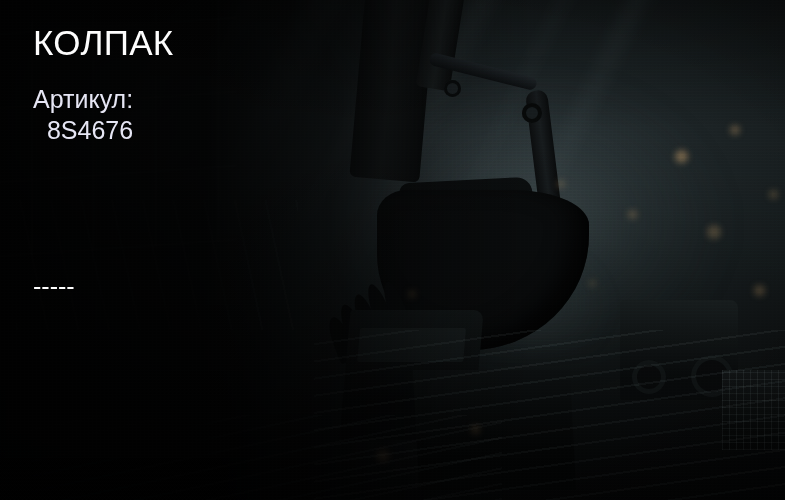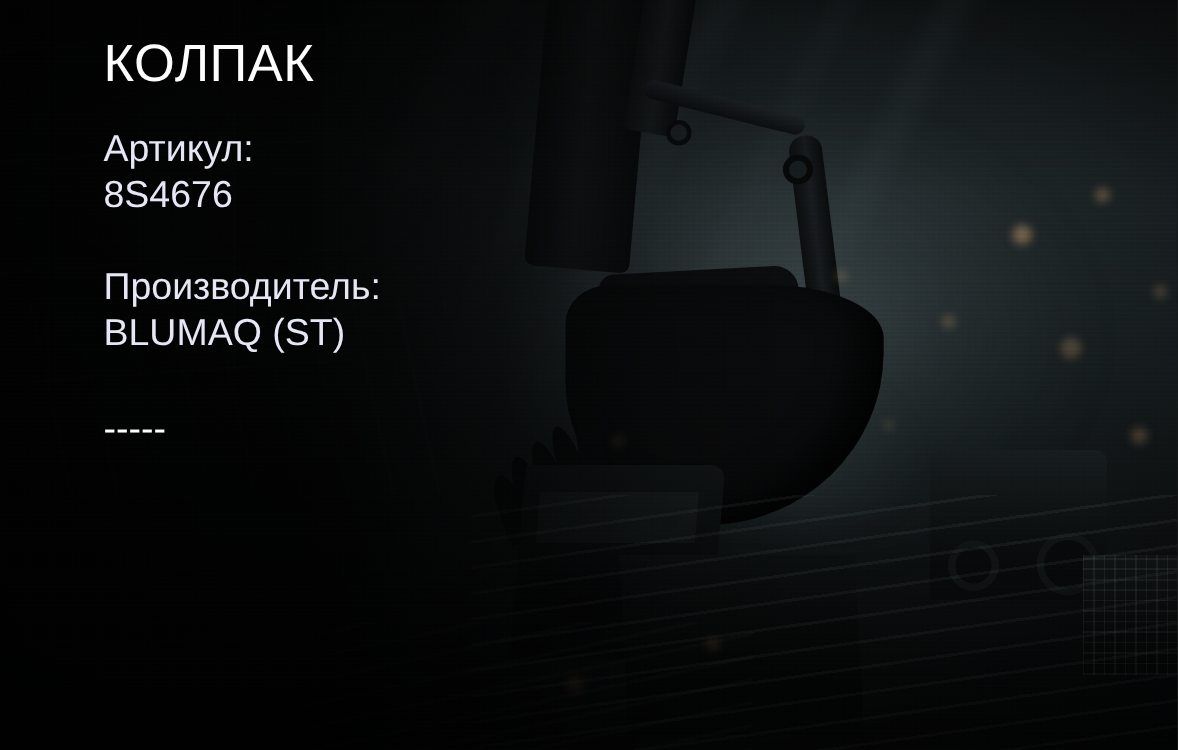--- a/index.html
+++ b/index.html
@@ -199,21 +199,20 @@
     mix-blend-mode:overlay;
   }
 
   
   .content{
     position:absolute;
     left:33px;
     top:0;
     width:430px;
     height:100%;
-    margin-left:36px;
   }
 
   .title{
     position:absolute;top:22px;left:0;
     font-size:35px;
     line-height:42px;
     font-weight:400;
     color:#fdfdfd;
     letter-spacing:.3px;
     white-space:nowrap;
@@ -221,20 +220,21 @@
 
   .field{position:absolute;left:0;}
   .field .lbl,
   .field .val{
     display:block;
     font-size:25px;
     line-height:31px;
     font-weight:400;
     color:#e6e6f4;
     white-space:nowrap;
+    text-align:right;
   }
   .field-article{top:84px;}
   .field-maker{top:176px;}
 
   .divider{
     position:absolute;left:0;top:274px;
     font-size:25px;line-height:25px;
     color:#ffffff;
     letter-spacing:0;
     font-weight:400;
@@ -330,22 +330,18 @@
 
   <div class="content">
 
     <div class="title">КОЛПАК</div>
 
     <div class="field field-article">
       <span class="lbl">Артикул:</span>
       <span class="val">8S4676</span>
     </div>
 
-    <div class="field field-maker">
-      <span class="lbl">Производитель:</span>
-      <span class="val">BLUMAQ (ST)</span>
-    </div>
 
     <div class="divider">-----</div>
 
 
   </div>
 </div>
 
 </body></html>

